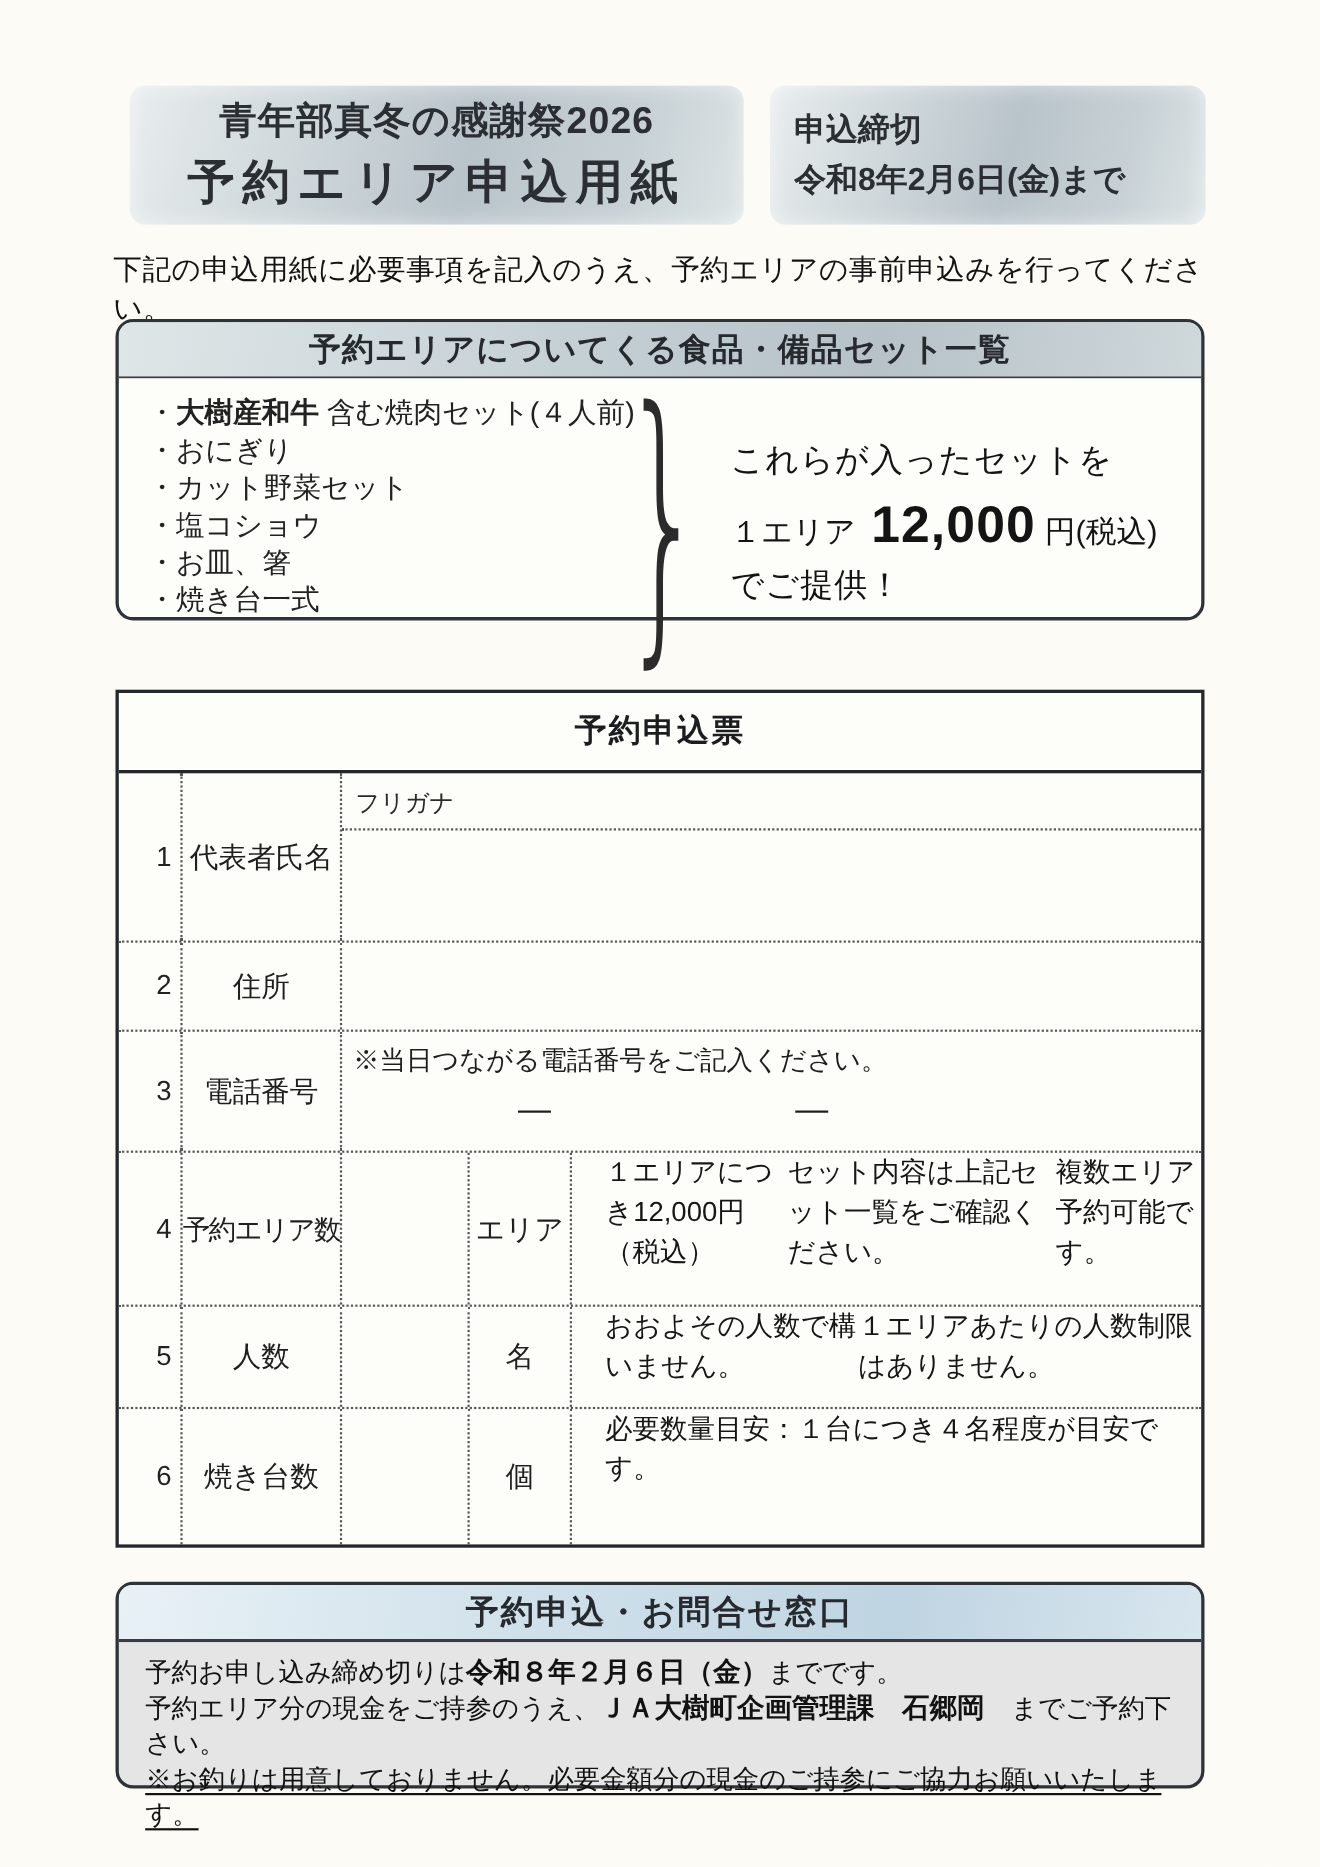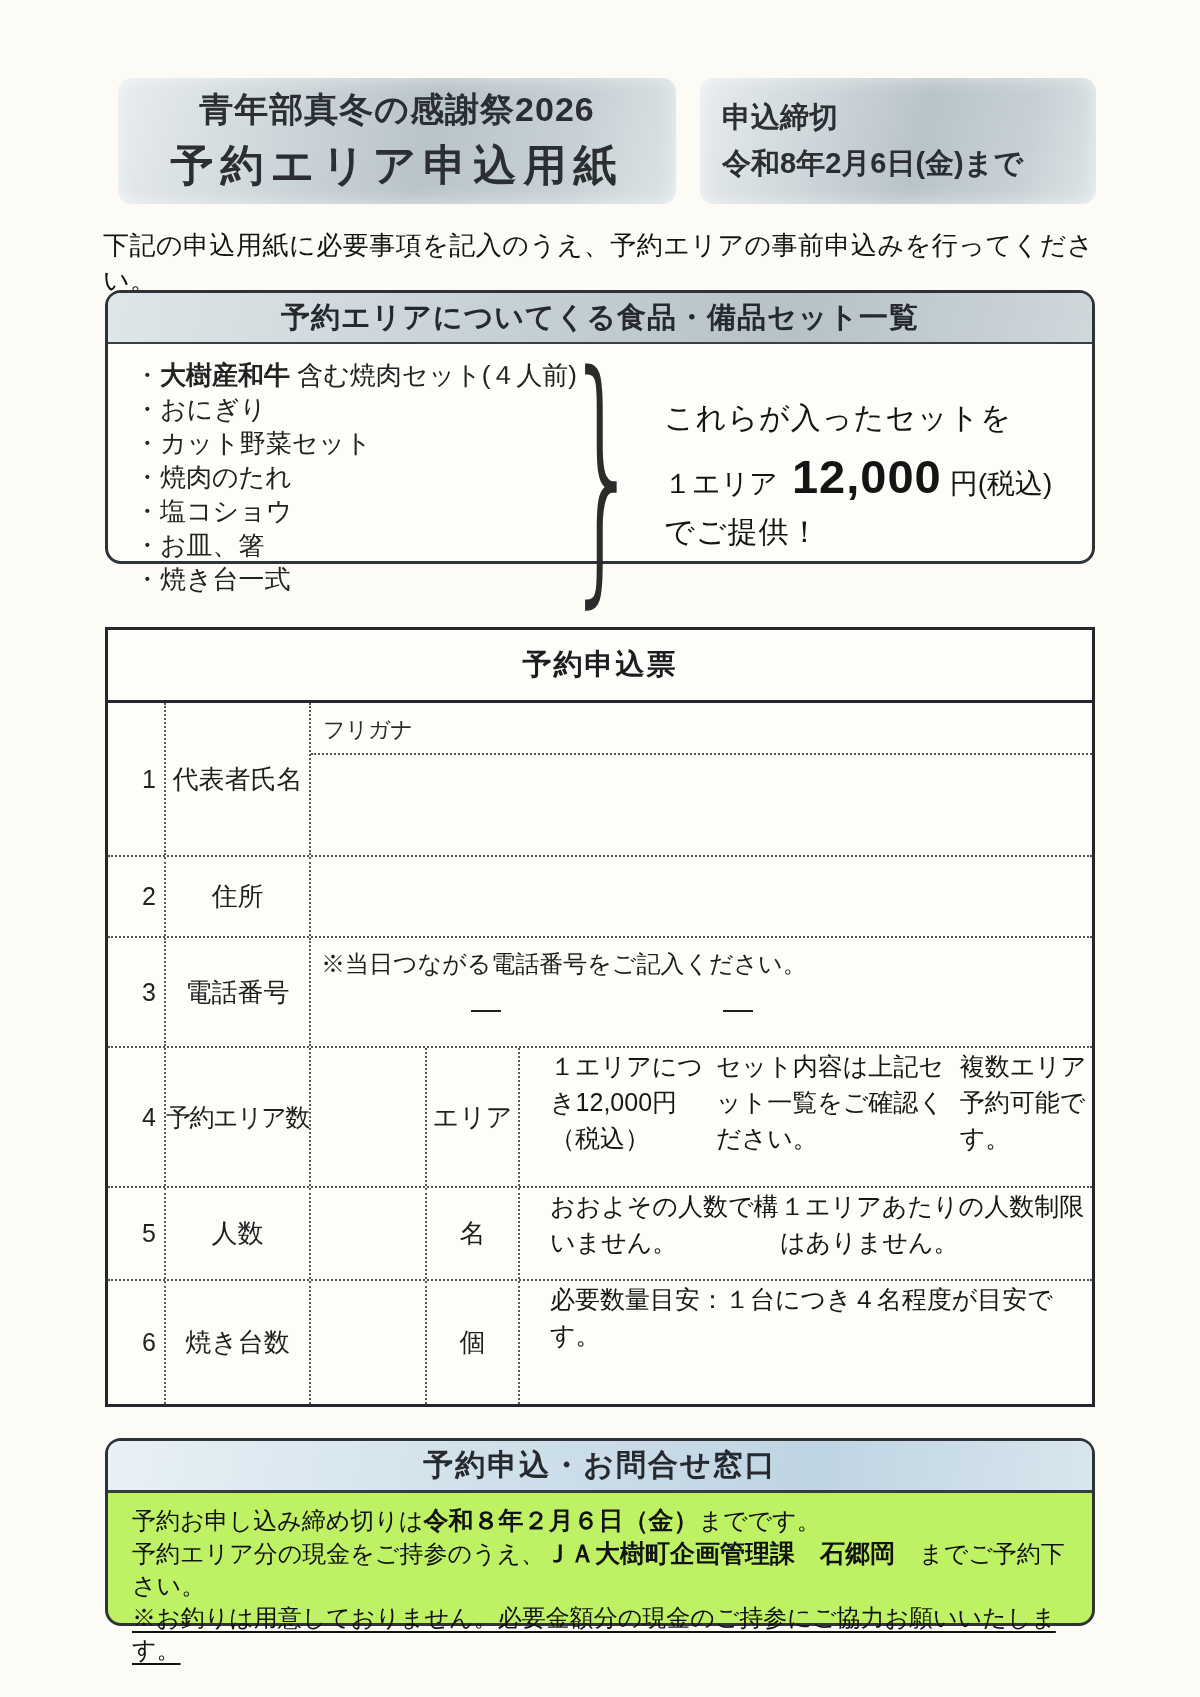--- a/index.html
+++ b/index.html
@@ -123,21 +123,21 @@
     font-size:26px;color:#1f1f1f;
   }
   .c-desc{
     display:flex;flex-direction:row;justify-content:center;
     padding-left:30px;font-size:25px;line-height:36px;color:#161616;
   }
 
   
   .contact-box{
     position:absolute;left:105px;top:1438px;width:990px;height:188px;
-    border:3px solid #2e3338;border-radius:16px;background:#bef264;
+    border:3px solid #2e3338;border-radius:16px;background:#e5e5e5;
     box-sizing:border-box;
   }
   .contact-header{
     height:49px;border-radius:12px 12px 0 0;
     background:linear-gradient(100deg,#e8f1f6 0%,#cfe0ea 40%,#bfd4e2 72%,#d8e6ee 100%);
     border-bottom:3px solid #363c42;
     display:flex;align-items:center;justify-content:center;
     font-size:30px;font-weight:700;color:#26292d;letter-spacing:2px;
   }
   .contact-body{padding:11px 20px 0 24px;}
@@ -165,21 +165,20 @@
 
   <div class="intro">下記の申込用紙に必要事項を記入のうえ、予約エリアの事前申込みを行ってください。</div>
 
   <div class="set-box">
     <div class="set-box-header">予約エリアについてくる食品・備品セット一覧</div>
     <div class="set-box-body">
       <div class="set-list">
         <div class="li"><span>・</span><span class="b">大樹産和牛</span><span> 含む焼肉セット(４人前)</span></div>
         <div class="li"><span>・</span><span class="b"></span><span>おにぎり</span></div>
         <div class="li"><span>・</span><span class="b"></span><span>カット野菜セット</span></div>
-        <div class="li"><span>・</span><span class="b"></span><span>焼肉のたれ</span></div>
         <div class="li"><span>・</span><span class="b"></span><span>塩コショウ</span></div>
         <div class="li"><span>・</span><span class="b"></span><span>お皿、箸</span></div>
         <div class="li"><span>・</span><span class="b"></span><span>焼き台一式</span></div>
       </div>
       <div class="brace">}</div>
       <div class="offer">
         <div class="o1">これらが入ったセットを</div>
         <div class="o2">
           <span class="pre">１エリア</span>
           <span class="price">12,000</span>

